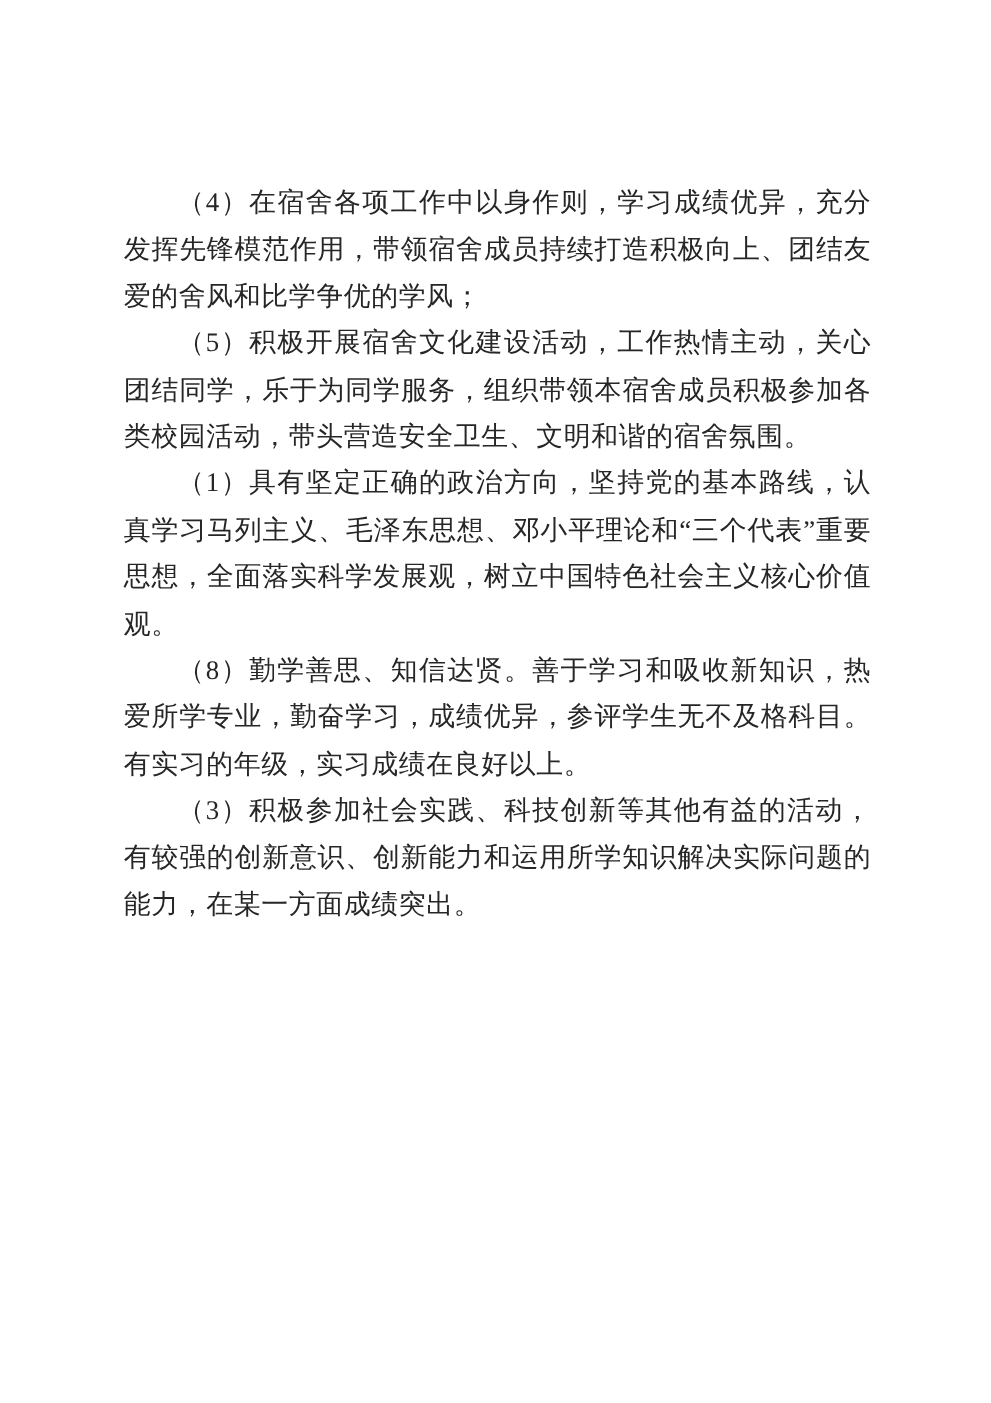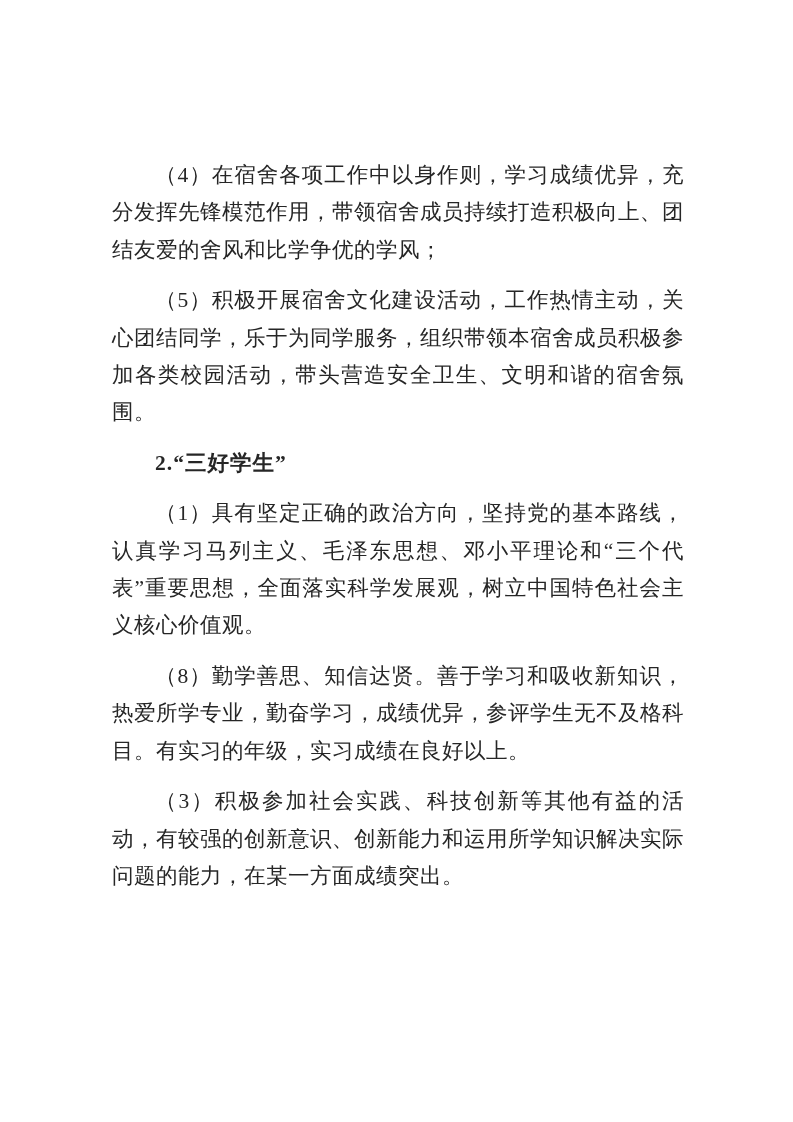--- a/index.html
+++ b/index.html
@@ -17,33 +17,32 @@
     padding: 144px 96px 0 99px;
     overflow: hidden;
     font-family: "Liberation Serif", "DejaVu Serif", serif;
     font-size: 21.5px;
     line-height: 37.4px;
     color: #262626;
     text-align: justify;
     text-justify: inter-character;
   }
   .para {
-    margin: 13px;
+    margin: 0;
     padding: 0;
     text-indent: 2em;
     letter-spacing: 0.5px;
   }
   .para.heading {
     font-weight: bold;
     letter-spacing: 1px;
   }
 </style>
 </head>
 <body>
 
 <div class="page">
   <p class="para">（4）在宿舍各项工作中以身作则，学习成绩优异，充分发挥先锋模范作用，带领宿舍成员持续打造积极向上、团结友爱的舍风和比学争优的学风；</p>
   <p class="para">（5）积极开展宿舍文化建设活动，工作热情主动，关心团结同学，乐于为同学服务，组织带领本宿舍成员积极参加各类校园活动，带头营造安全卫生、文明和谐的宿舍氛围。</p>
-  <p class="para heading">2.“三好学生”</p>
   <p class="para">（1）具有坚定正确的政治方向，坚持党的基本路线，认真学习马列主义、毛泽东思想、邓小平理论和“三个代表”重要思想，全面落实科学发展观，树立中国特色社会主义核心价值观。</p>
   <p class="para">（8）勤学善思、知信达贤。善于学习和吸收新知识，热爱所学专业，勤奋学习，成绩优异，参评学生无不及格科目。有实习的年级，实习成绩在良好以上。</p>
   <p class="para">（3）积极参加社会实践、科技创新等其他有益的活动，有较强的创新意识、创新能力和运用所学知识解决实际问题的能力，在某一方面成绩突出。</p>
 </div>
 
 </body></html>

